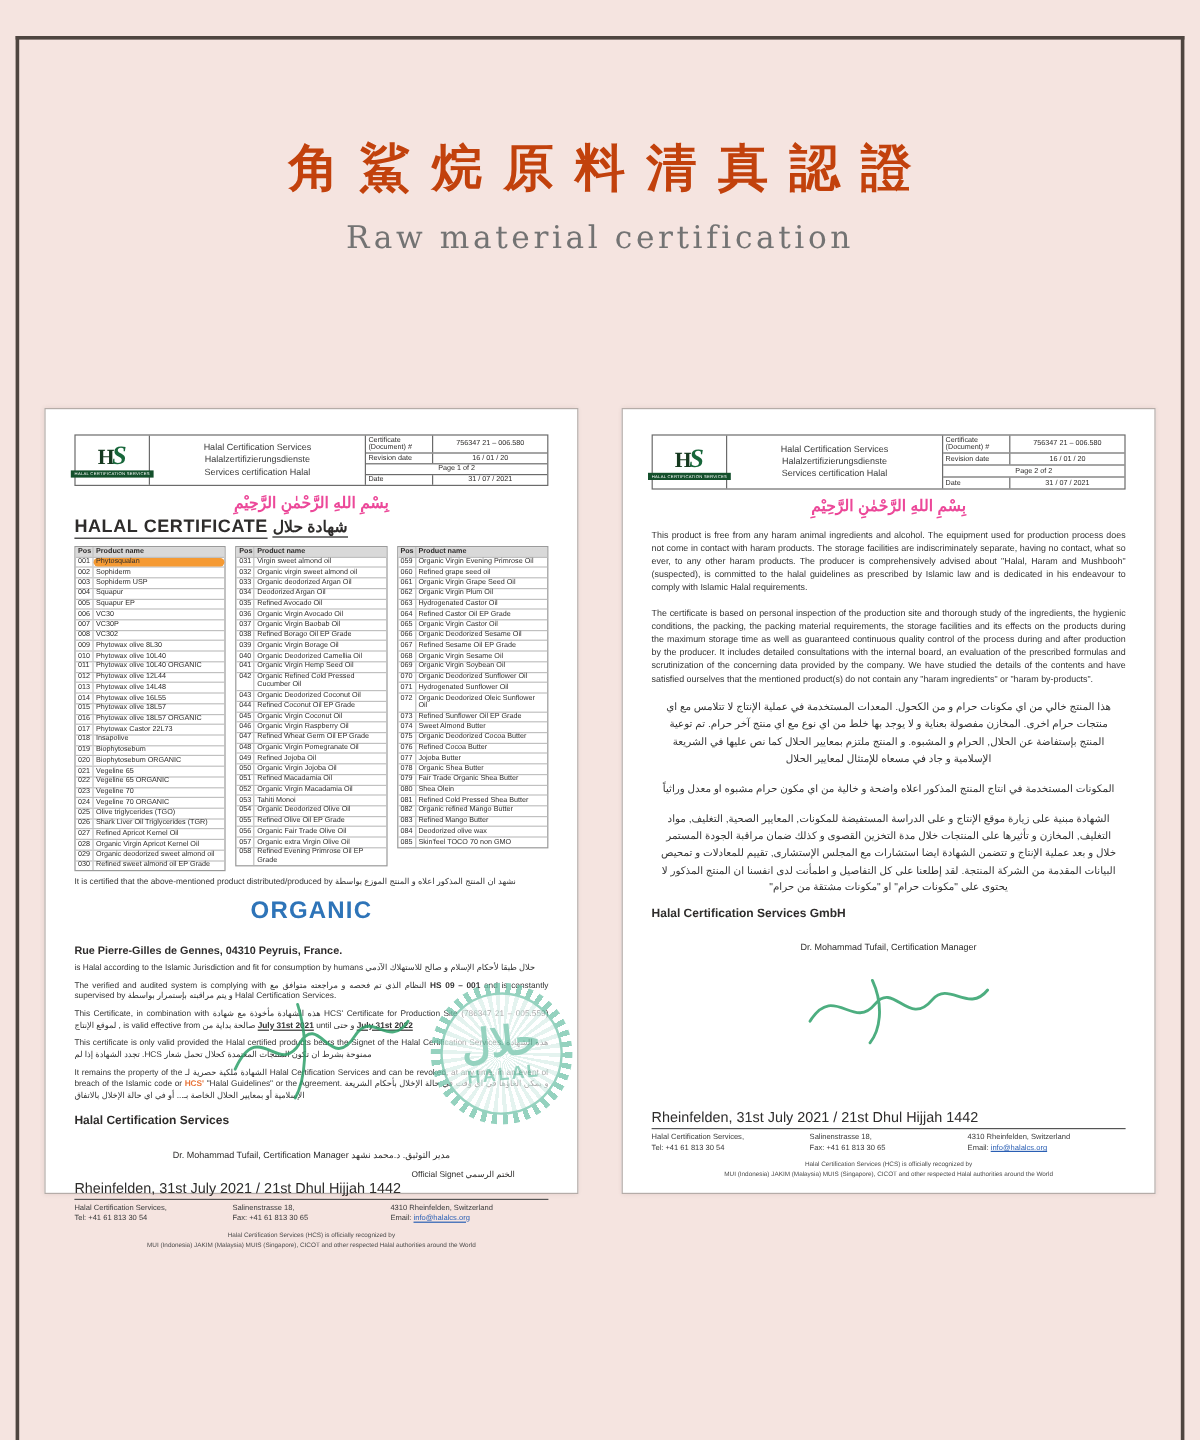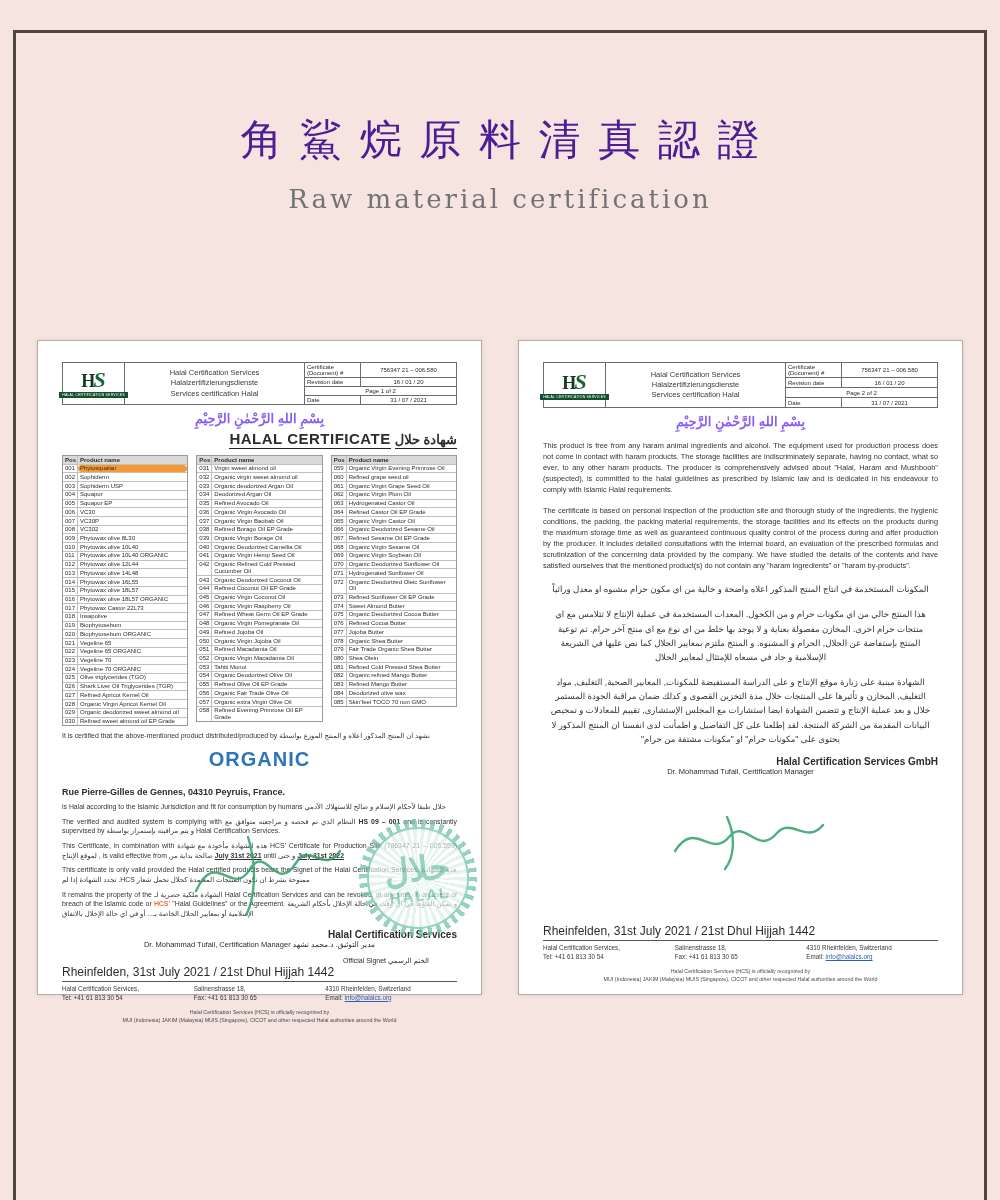--- a/index.html
+++ b/index.html
@@ -5,63 +5,63 @@
   :root{
     --bg:#f5e4e0; --frame:#4e4540; --ink:#2e2c2b; --certline:#8f8a86;
     --sophim:#2e74b8; --green:#17663a; --sig:#2ea06a; --stamp:#72c4aa;
     --hl:#f59a33; --accent:#e8743a; --link:#2a5fb4;
   }
   *{margin:0;padding:0;box-sizing:border-box;}
   html,body{width:1000px;height:1200px;}
   body{background:var(--bg);font-family:"Liberation Sans",sans-serif;color:var(--ink);position:relative;overflow:hidden;}
   .frame{position:absolute;left:13px;right:13px;top:30px;height:1200px;border:3px solid var(--frame);border-bottom:none;pointer-events:none;}
   .titleblock{text-align:center;padding-top:112px;}
-  .title-zh{font-family:sans-serif;font-size:42px;font-weight:400;letter-spacing:0.42em;margin-left:0.42em;color:#4c1d95;}
+  .title-zh{font-family:sans-serif;font-size:42px;font-weight:700;letter-spacing:0.42em;margin-left:0.42em;color:#c2410c;}
   .title-en{font-family:"DejaVu Serif","Liberation Serif",serif;font-size:26px;font-weight:400;letter-spacing:3px;margin-top:16px;color:#737373;}
   .certs{display:flex;justify-content:center;gap:36px;margin-top:126px;}
   .cert{width:445px;height:655px;background:#fff;border:1px solid #b5aca8;box-shadow:0 0 4px rgba(90,60,50,.12);
         padding:21px 24px 10px 24px;display:flex;flex-direction:column;position:relative;font-size:7px;}
   
   .chead{display:flex;border:1px solid #6b6b6b;height:46px;}
   .logo{width:62px;border-right:1px solid #6b6b6b;display:flex;flex-direction:column;align-items:center;justify-content:center;padding:3px 4px;}
   .logo-hs{font-family:"Liberation Serif",serif;font-weight:700;line-height:1;display:flex;align-items:baseline;}
   .lh{font-size:18px;color:#15391f;}
   .ls{font-size:22px;color:var(--green);font-style:italic;margin-left:-2px;}
   .logo-bar{background:#14502c;color:#fff;font-size:3.5px;letter-spacing:.2px;padding:1px 3px;margin-top:1px;white-space:nowrap;}
   .org{flex:1;display:flex;flex-direction:column;align-items:center;justify-content:center;font-size:7.5px;line-height:1.35;color:#3a3a3a;}
   .meta{width:152px;border-left:1px solid #6b6b6b;display:flex;flex-direction:column;font-size:6px;}
   .mrow{display:flex;border-bottom:1px solid #6b6b6b;flex:1;align-items:center;}
   .mrow:last-child{border-bottom:none;}
   .mlabel{width:56px;padding:1px 2px;border-right:1px solid #6b6b6b;align-self:stretch;display:flex;align-items:center;}
   .mval{flex:1;text-align:center;padding:1px 2px;}
   .mfull{flex:1;text-align:center;padding:1px 2px;}
-  .bismillah{text-align:center;font-size:13px;margin:6px 0 2px;font-weight:700;color:#8b5cf6;}
-  .ctitle{text-align:right;margin:2px 0 6px;}
+  .bismillah{text-align:center;font-size:13px;margin:6px 0 2px;font-weight:700;color:#ec4899;}
+  .ctitle{text-align:left;margin:2px 0 6px;}
   .ctitle span{display:inline-block;border-bottom:1.5px solid #222;padding-bottom:1px;font-weight:700;}
   .ctitle-en{font-size:15px;letter-spacing:.5px;}
   .ctitle-ar{font-size:13px;margin-left:4px;}
   
   .ptable{display:flex;gap:8px;align-items:flex-start;}
   .pcol{flex:1;border:1px solid #9a9a9a;}
   .prow{display:flex;border-bottom:1px solid #c0c0c0;line-height:1.12;}
   .prow:last-child{border-bottom:none;}
   .phead{background:#d9d9d9;font-weight:700;}
   .pcell{padding:.5px 2px;font-size:6px;}
   .pos{width:15px;border-right:1px solid #c0c0c0;flex:none;}
   .name{flex:1;}
   .hl{background:var(--hl);border-radius:5px;}
   
   .bl{font-size:6.9px;line-height:1.4;text-align:justify;margin-top:5px;color:#333;}
   .ar{direction:rtl;unicode-bidi:isolate;}
   .accent{color:var(--accent);font-weight:700;}
   .u{text-decoration:underline;font-weight:700;}
   .company{font-size:20px;font-weight:700;color:var(--sophim);text-align:center;margin-top:7px;letter-spacing:1px;}
   .address{font-size:9px;font-weight:700;margin-top:16px;}
-  .signorg{font-size:10px;font-weight:700;text-align:right;margin-top:10px;}
-  .signname{font-size:7.5px;text-align:center;margin-top:0;}
+  .signorg{font-size:10px;font-weight:700;text-align:left;margin-top:10px;}
+  .signname{font-size:7.5px;text-align:center;margin-top:18px;}
   .signetline{font-size:7px;text-align:right;margin-top:8px;padding-right:28px;}
   .push{margin-top:auto;}
   .placedate{font-size:12px;border-bottom:1.5px solid #555;padding-bottom:2px;}
   .cfoot{display:flex;font-size:6.3px;line-height:1.45;margin-top:2px;color:#3a3a3a;}
   .fcol{flex:1;}
   .email{color:var(--link);text-decoration:underline;cursor:pointer;}
   .fnote{text-align:center;font-size:5.3px;line-height:1.5;margin-top:7px;color:#4a4a4a;}
   
   .stamp{position:absolute;width:118px;height:118px;right:4px;top:478px;opacity:.75;transform:rotate(-6deg);pointer-events:none;}
   .stamp-burst{position:absolute;inset:0;border-radius:50%;background:repeating-conic-gradient(var(--stamp) 0deg 4.5deg,transparent 4.5deg 9.5deg);}
@@ -609,22 +609,22 @@
           <div class="mval">31 / 07 / 2021</div>
         </div>
       </div>
     </div>
 
     <div class="bismillah">بِسْمِ اللهِ الرَّحْمٰنِ الرَّحِيْمِ</div>
 
     <p class="en-p">This product is free from any haram animal ingredients and alcohol. The equipment used for production process does not come in contact with haram products. The storage facilities are indiscriminately separate, having no contact, what so ever, to any other haram products. The producer is comprehensively advised about "Halal, Haram and Mushbooh" (suspected), is committed to the halal guidelines as prescribed by Islamic law and is dedicated in his endeavour to comply with Islamic Halal requirements.</p>
     <p class="en-p">The certificate is based on personal inspection of the production site and thorough study of the ingredients, the hygienic conditions, the packing, the packing material requirements, the storage facilities and its effects on the products during the maximum storage time as well as guaranteed continuous quality control of the process during and after production by the producer. It includes detailed consultations with the internal board, an evaluation of the prescribed formulas and scrutinization of the concerning data provided by the company. We have studied the details of the contents and have satisfied ourselves that the mentioned product(s) do not contain any "haram ingredients" or "haram by-products".</p>
 
+    <p class="ar-p">هذا المنتج خالي من اي مكونات حرام و من الكحول. المعدات المستخدمة في عملية الإنتاج لا تتلامس مع اي منتجات حرام اخرى. المخازن مفصولة بعناية و لا يوجد بها خلط من اي نوع مع اي منتج آخر حرام. تم توعية المنتج بإستفاضة عن الحلال, الحرام و المشبوه. و المنتج ملتزم بمعايير الحلال كما نص عليها في الشريعة الإسلامية و جاد في مسعاه للإمتثال لمعايير الحلال</p>
     <p class="ar-p">المكونات المستخدمة في انتاج المنتج المذكور اعلاه واضحة و خالية من اي مكون حرام مشبوه او معدل وراثياً</p>
-    <p class="ar-p">هذا المنتج خالي من اي مكونات حرام و من الكحول. المعدات المستخدمة في عملية الإنتاج لا تتلامس مع اي منتجات حرام اخرى. المخازن مفصولة بعناية و لا يوجد بها خلط من اي نوع مع اي منتج آخر حرام. تم توعية المنتج بإستفاضة عن الحلال, الحرام و المشبوه. و المنتج ملتزم بمعايير الحلال كما نص عليها في الشريعة الإسلامية و جاد في مسعاه للإمتثال لمعايير الحلال</p>
     <p class="ar-p">الشهادة مبنية على زيارة موقع الإنتاج و على الدراسة المستفيضة للمكونات, المعايير الصحية, التغليف, مواد التغليف, المخازن و تأثيرها على المنتجات خلال مدة التخزين القصوى و كذلك ضمان مراقبة الجودة المستمر خلال و بعد عملية الإنتاج و تتضمن الشهادة ايضا استشارات مع المجلس الإستشارى, تقييم للمعادلات و تمحيص البيانات المقدمة من الشركة المنتجة. لقد إطلعنا على كل التفاصيل و اطمأنت لدى انفسنا ان المنتج المذكور لا يحتوى على "مكونات حرام" او "مكونات مشتقة من حرام"</p>
 
     <div class="signorg">Halal Certification Services GmbH</div>
     <svg class="sig sig2" width="160" height="60" viewBox="0 0 160 60">
       <path d="M6,40 C26,8 42,48 60,26 C76,6 88,46 108,22 C122,6 138,34 154,14 M58,6 C68,28 64,48 56,58"></path>
     </svg>
     <div class="signname">Dr. Mohammad Tufail, Certification Manager</div>
 
     <div class="push placedate">Rheinfelden, 31st July 2021 / 21st Dhul Hijjah 1442</div>
     <div class="cfoot">

